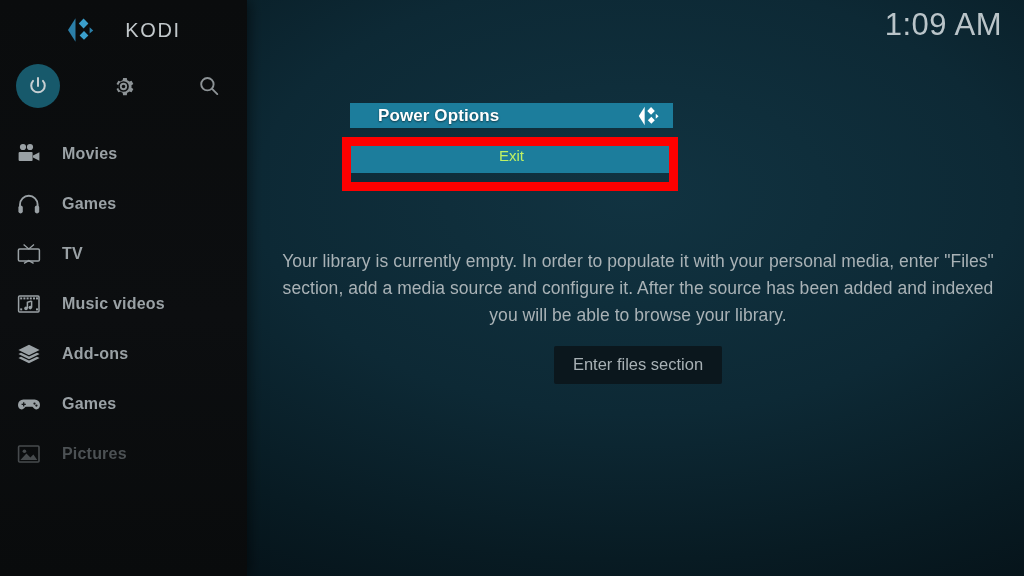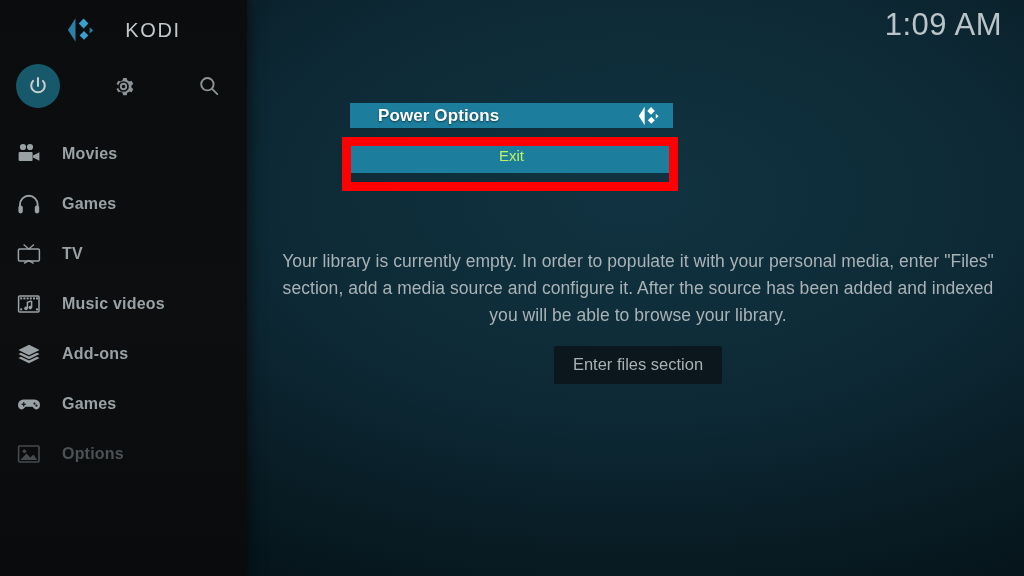--- a/index.html
+++ b/index.html
@@ -240,21 +240,21 @@
       </div>
 
       <div class="mitem dim">
         <span class="micon">
           <svg class="svgicon" viewBox="0 0 26 22" width="26" height="22" aria-hidden="true">
             <rect x="2.6" y="3" width="20.4" height="16" rx="1" stroke="#9aa1a5" stroke-width="1.6" fill="none"></rect>
             <circle cx="8.4" cy="8.2" r="1.8" fill="#9aa1a5"></circle>
             <path d="M4.4 17 L10.4 10.6 L14.4 14.6 L17.4 11.6 L21.2 17 Z" fill="#9aa1a5"></path>
           </svg>
         </span>
-        <span class="mlabel">Options</span>
+        <span class="mlabel">Pictures</span>
       </div>
 
     </div>
   </div>
 
   <div id="notice">
     <div class="ntext">Your library is currently empty. In order to populate it with your personal media, enter "Files" section, add a media source and configure it. After the source has been added and indexed you will be able to browse your library.</div>
     <div class="nbtns">
       <button class="nbtn">Enter files section</button>
     </div>

